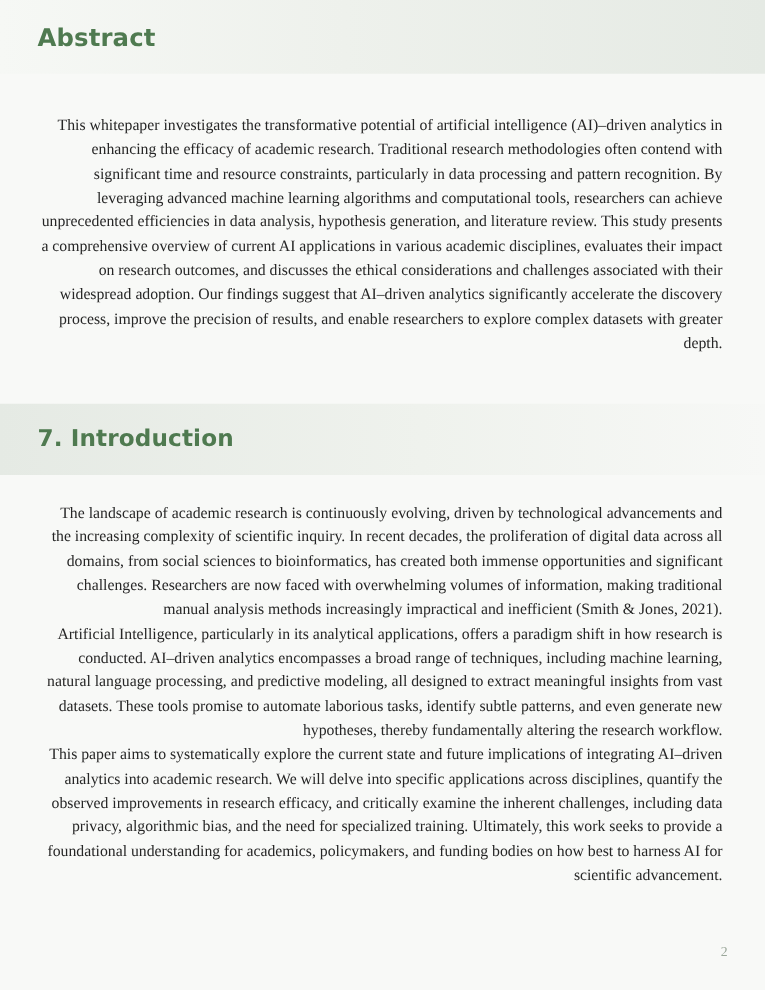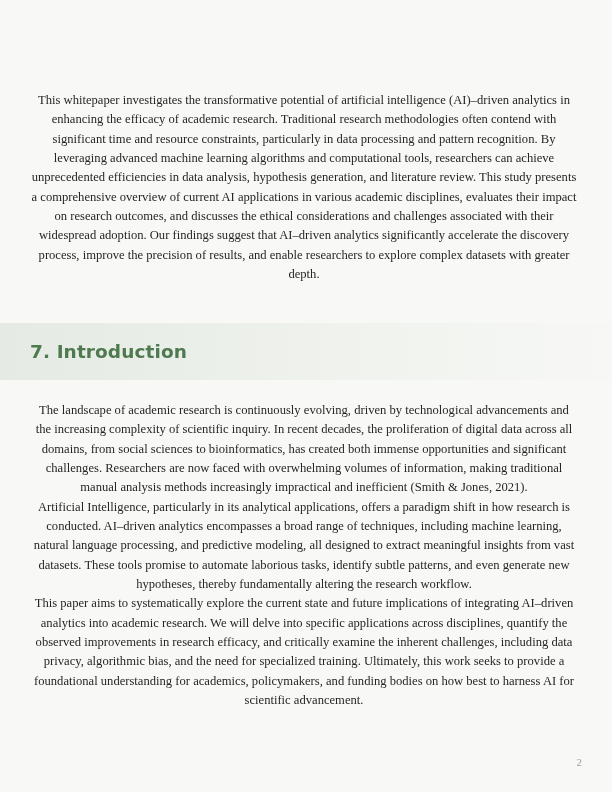--- a/index.html
+++ b/index.html
@@ -59,21 +59,21 @@
 
   
   .body-block {
     position: absolute;
     left: 30px;
     width: 548px;
     font-family: "Liberation Serif", serif;
     font-size: 12.6px;
     line-height: 19.35px;
     color: #262626;
-    text-align: center;
+    text-align: right;
   }
 
   .body-abstract { top: 91px; }
   .body-intro    { top: 401px; }
 
   .body-block p {
     margin: 0;
     padding: 0;
     text-indent: 0;
   }
@@ -87,20 +87,23 @@
     font-size: 11px;
     color: #9aa79a;
     line-height: 1;
   }
 </style>
 </head>
 <body>
 
 <div class="page">
 
+  <div class="section-band band-abstract">
+    <h1 class="section-title title-abstract">Abstract</h1>
+  </div>
 
   <div class="body-block body-abstract">
     <p>This whitepaper investigates the transformative potential of artificial intelligence (AI)–driven analytics in enhancing the efficacy of academic research. Traditional research methodologies often contend with significant time and resource constraints, particularly in data processing and pattern recognition. By leveraging advanced machine learning algorithms and computational tools, researchers can achieve unprecedented efficiencies in data analysis, hypothesis generation, and literature review. This study presents a comprehensive overview of current AI applications in various academic disciplines, evaluates their impact on research outcomes, and discusses the ethical considerations and challenges associated with their widespread adoption. Our findings suggest that AI–driven analytics significantly accelerate the discovery process, improve the precision of results, and enable researchers to explore complex datasets with greater depth.</p>
   </div>
 
   <div class="section-band band-intro">
     <h1 class="section-title title-intro">7. Introduction</h1>
   </div>
 
   <div class="body-block body-intro">

